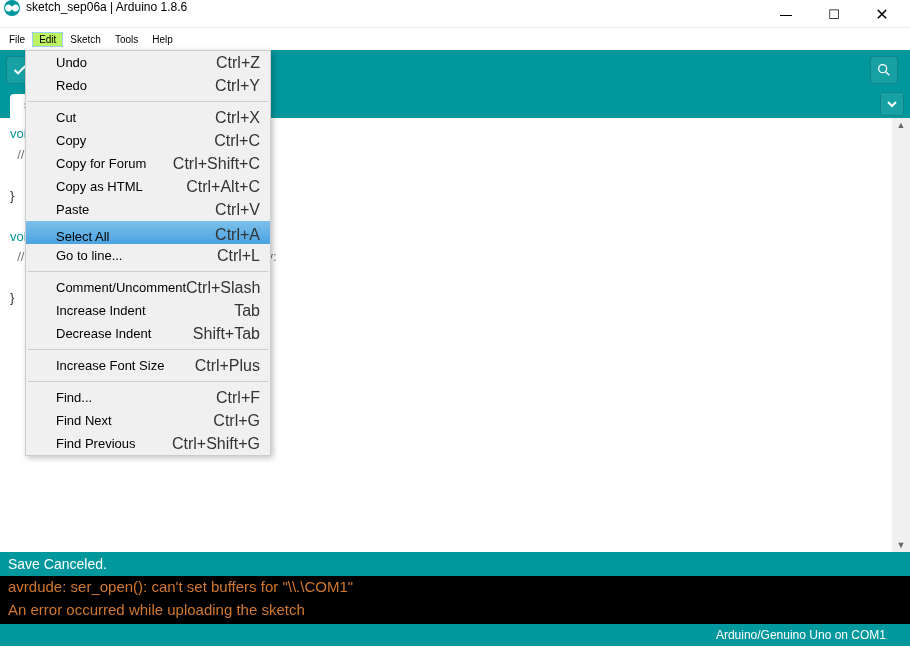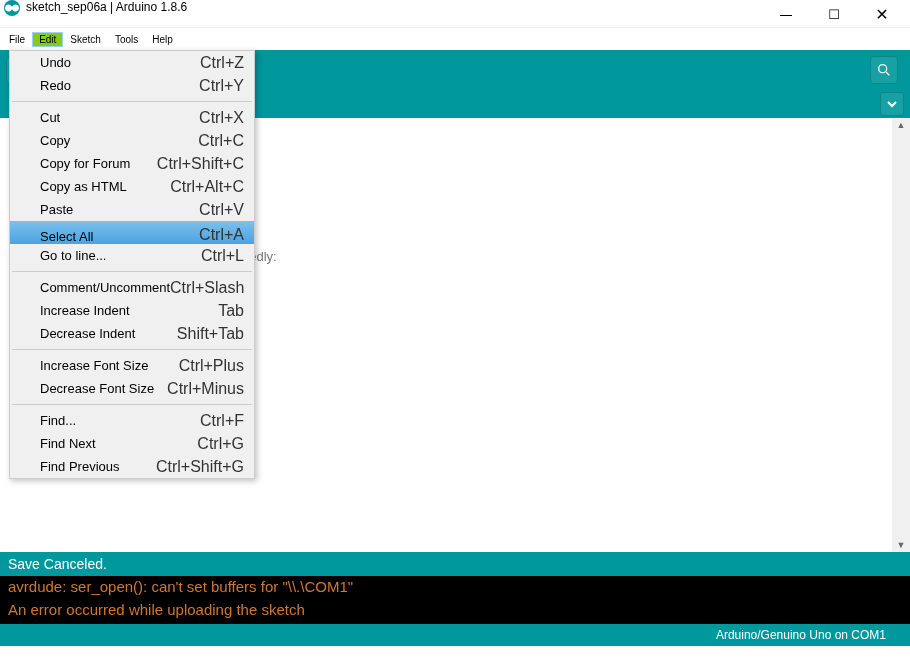--- a/index.html
+++ b/index.html
@@ -10,21 +10,21 @@
 .titlebar .logo { width:16px; height:16px; border-radius:50%; background:#00979D; margin-right:6px; position:relative; display:flex; align-items:center; justify-content:center; }
 .titlebar .logo svg { width:14px; height:8px; }
 .titlebar .title { flex:1; }
 .winbtns { display:flex; height:100%; }
 .winbtn { width:48px; display:flex; align-items:center; justify-content:center; font-size:13px; font-family:system-ui,sans-serif; }
 .winbtn.close { font-size:16px; }
 
 
 .menubar { height:22px; background:#fff; display:flex; align-items:center; padding:0 2px; font-size:10px; }
 .menuitem { padding:2px 7px; cursor:default; }
-.menuitem.active { background:#84cc16; border:1px solid #99d1ff; padding:1px 6px; }
+.menuitem.active { background:#bef264; border:1px solid #99d1ff; padding:1px 6px; }
 
 
 .toolbar { height:40px; background:#00979D; display:flex; align-items:center; padding:0 6px; }
 .toolbtn { width:28px; height:28px; border-radius:4px; margin-right:6px; display:flex; align-items:center; justify-content:center; background:#17A1A5; border:1px solid #128387; }
 .toolbar .spacer { flex:1; }
 .toolbtn.serial { background:#17A1A5; }
 
 
 .tabbar { height:28px; background:#00979D; display:flex; align-items:flex-end; padding:0 6px 0 10px; }
 .tab { background:#fff; height:24px; padding:3px 14px; font-size:13px; border-radius:4px 4px 0 0; margin-top:4px; }
@@ -34,21 +34,21 @@
 
 .editor-wrap { position:relative; height:434px; background:#fff; }
 .code { font-family:"Consolas","Courier New",monospace; font-size:13px; padding:6px 10px; white-space:pre; color:#333; line-height:1.5; }
 .code .kw { color:#00979D; }
 .code .cm { color:#777; }
 .editor-scroll { position:absolute; right:0; top:0; width:18px; height:100%; background:#f0f0f0; display:flex; flex-direction:column; align-items:center; }
 .editor-scroll .up,.editor-scroll .dn { font-size:9px; color:#666; padding:2px; }
 .editor-scroll .thumb { flex:1; }
 
 
-.dropdown { position:absolute; left:9px; top:50px; width:246px; background:#f0f0f0; border:1px solid #ccc; box-shadow:2px 2px 6px rgba(0,0,0,0.25); font-size:13px; z-index:20; }
+.dropdown { position:absolute; left:25px; top:50px; width:246px; background:#f0f0f0; border:1px solid #ccc; box-shadow:2px 2px 6px rgba(0,0,0,0.25); font-size:13px; z-index:20; }
 .dropdown .row { height:23px; display:flex; align-items:center; padding:0 10px 0 30px; }
 .dropdown .row.hover { background:#4ba3e2; background:linear-gradient(#7cc0ea,#4ba3e2); color:#000;align-items:flex-end; }
 .dropdown .row .lbl { flex:1; }
 .dropdown .row .sc { font-size:16px; color:#333; }
 .dropdown .sep { height:1px; background:#ccc; margin:4px 2px; }
 
 
 .statusmsg { height:24px; background:#00979D; color:#fff; font-size:14px; padding:2px 8px; display:flex; align-items:center; }
 
 
@@ -192,24 +192,20 @@
     </div>
     <div class="row">
       <span class="lbl">Decrease Indent</span>
       <span class="sc">Shift+Tab</span>
     </div>
     <div class="sep"></div>
     <div class="row">
       <span class="lbl">Increase Font Size</span>
       <span class="sc">Ctrl+Plus</span>
     </div>
-    <div class="row">
-      <span class="lbl">Decrease Font Size</span>
-      <span class="sc">Ctrl+Minus</span>
-    </div>
     <div class="sep"></div>
     <div class="row">
       <span class="lbl">Find...</span>
       <span class="sc">Ctrl+F</span>
     </div>
     <div class="row">
       <span class="lbl">Find Next</span>
       <span class="sc">Ctrl+G</span>
     </div>
     <div class="row">

